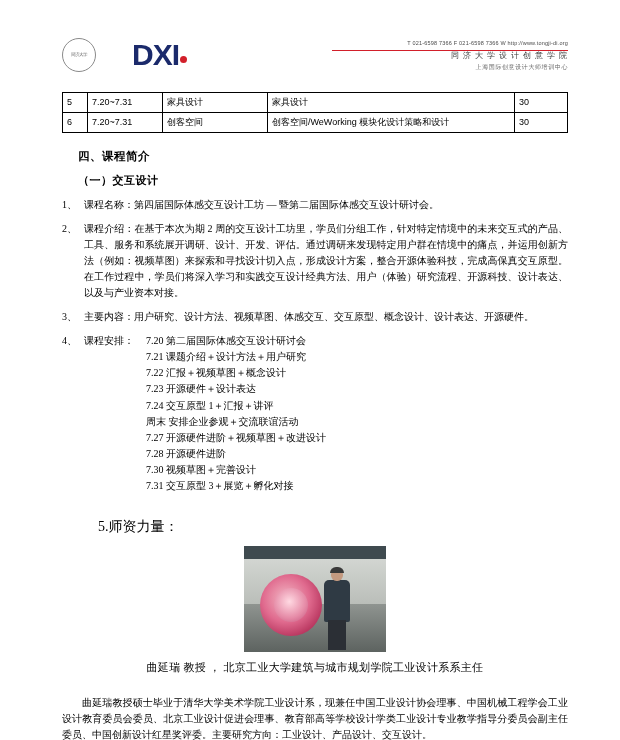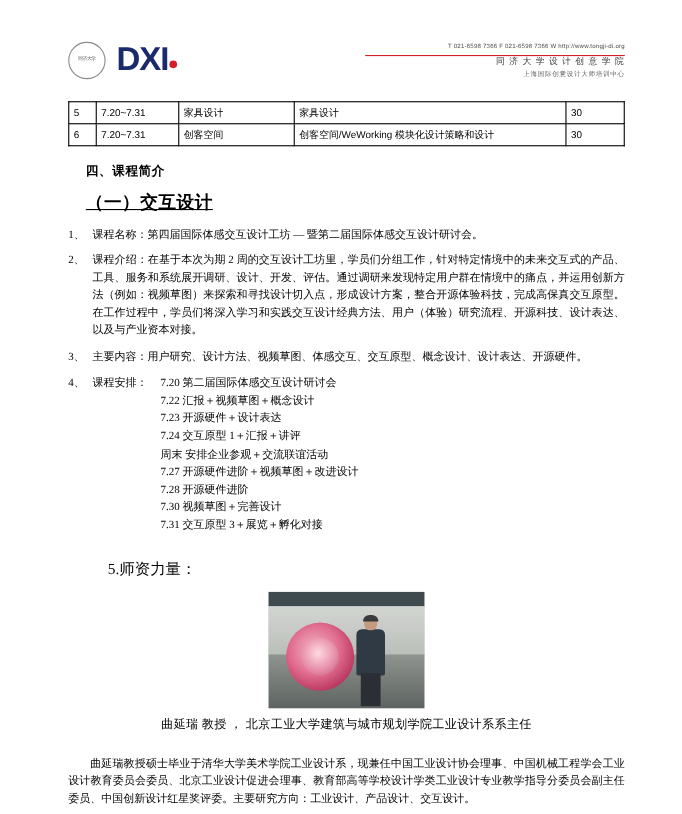--- a/index.html
+++ b/index.html
@@ -56,20 +56,21 @@
   .seal span { display: block; transform: scale(0.9); }
   .logo-dxi {
     font-family: "Liberation Sans", sans-serif;
     font-weight: bold;
     font-size: 30px;
     letter-spacing: -1px;
     color: #1b2a6b;
     line-height: 1;
     position: relative;
     padding-left: 2px;
+    margin-left: 26px;
   }
   .logo-dxi .dot {
     display: inline-block;
     width: 7px;
     height: 7px;
     border-radius: 50%;
     background: #d21f2a;
     margin-left: 1px;
     vertical-align: 2px;
   }
@@ -134,24 +135,23 @@
     line-height: 1.62;
   }
   .h-sec {
     font-weight: bold;
     font-size: 11.5px;
     margin: 14px 0 6px 16px;
     letter-spacing: 0.5px;
   }
   .h-sub {
     font-weight: bold;
-    font-size: 16px;
+    font-size: 11px;
     margin: 4px 0 8px 16px;
     letter-spacing: 0.5px;
-    text-decoration: underline;
   }
   .num-item {
     display: flex;
     margin-bottom: 7px;
     align-items: flex-start;
   }
   .num-item .marker {
     width: 22px;
     flex: 0 0 22px;
     font-size: 10px;
@@ -340,20 +340,21 @@
       <div class="body">主要内容：用户研究、设计方法、视频草图、体感交互、交互原型、概念设计、设计表达、开源硬件。</div>
     </div>
 
     <div class="sched-block">
       <div class="marker">4、</div>
       <div class="sched-body">
         <div class="sched-row">
           <div class="lbl">课程安排：</div>
           <div class="val">7.20  第二届国际体感交互设计研讨会</div>
         </div>
+        <div class="sched-sub">7.21  课题介绍＋设计方法＋用户研究</div>
         <div class="sched-sub">7.22  汇报＋视频草图＋概念设计</div>
         <div class="sched-sub">7.23  开源硬件＋设计表达</div>
         <div class="sched-sub">7.24  交互原型 1＋汇报＋讲评</div>
         <div class="sched-sub">周末  安排企业参观＋交流联谊活动</div>
         <div class="sched-sub">7.27  开源硬件进阶＋视频草图＋改进设计</div>
         <div class="sched-sub">7.28  开源硬件进阶</div>
         <div class="sched-sub">7.30  视频草图＋完善设计</div>
         <div class="sched-sub">7.31  交互原型 3＋展览＋孵化对接</div>
       </div>
     </div>

